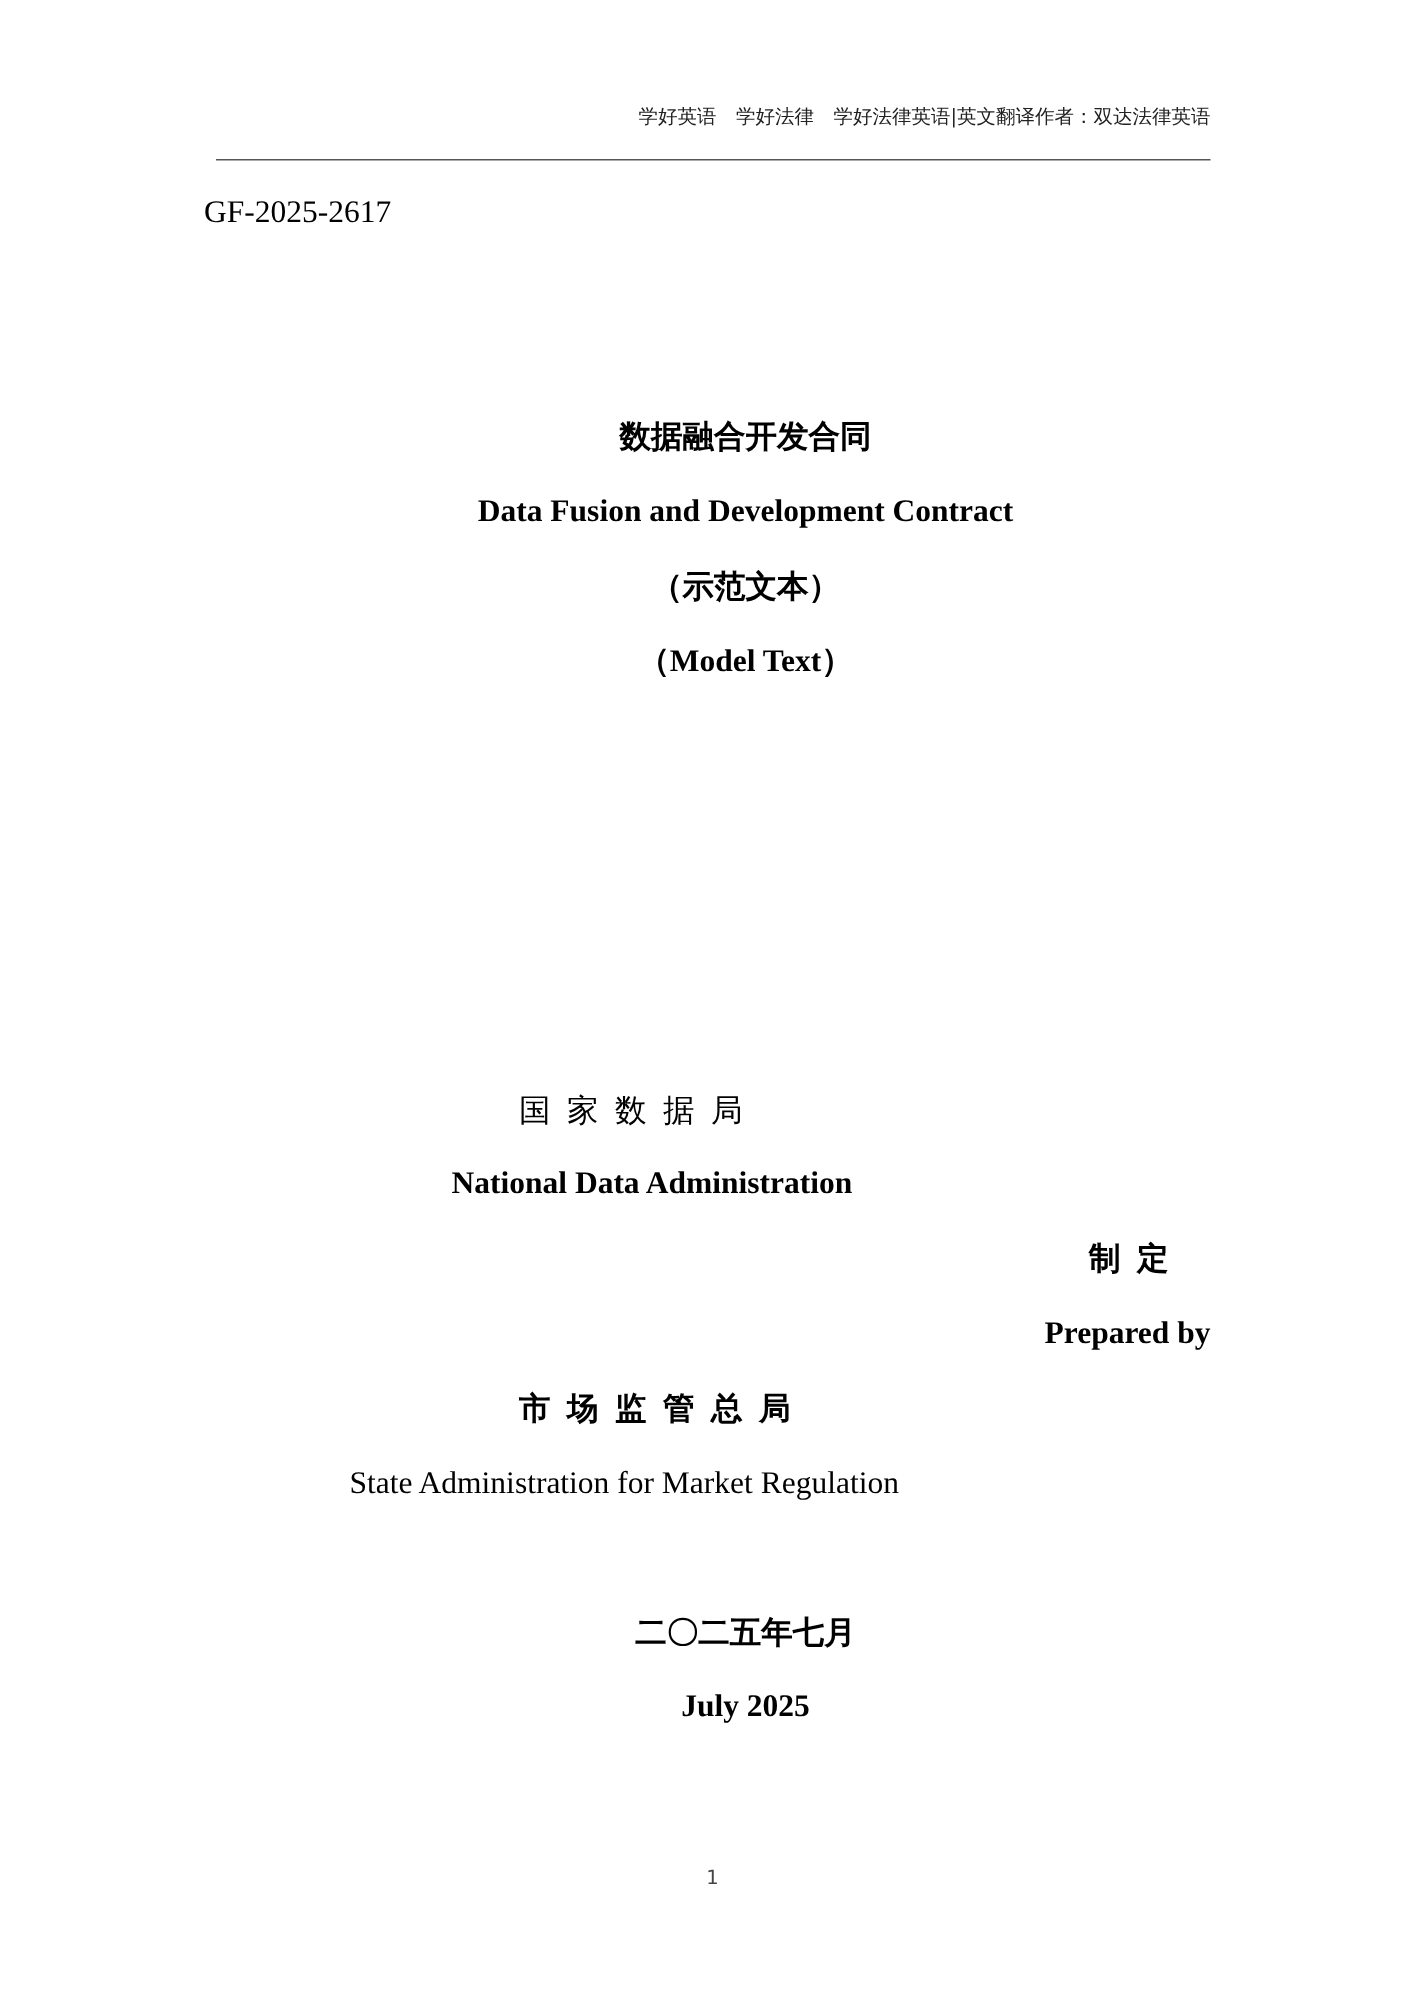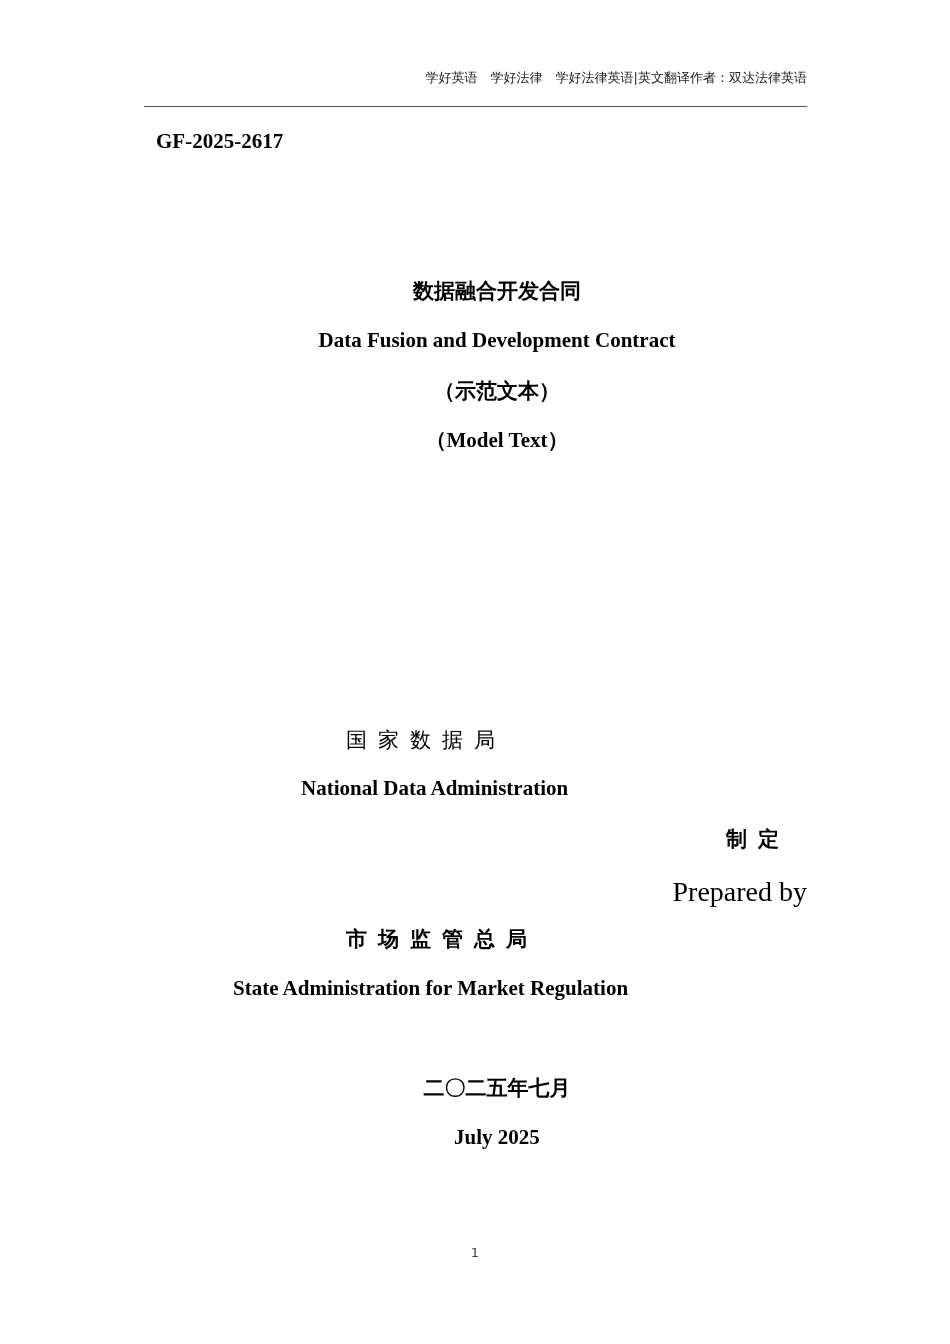--- a/index.html
+++ b/index.html
@@ -2,35 +2,35 @@
 <html><head>
 <meta charset="utf-8">
 <style>
   html, body { margin: 0; padding: 0; background: #ffffff; }
   body { width: 950px; height: 1344px; position: relative; overflow: hidden;
          font-family: "Liberation Serif", "DejaVu Serif", serif; color: #000; }
   .abs { position: absolute; white-space: nowrap; }
   .header-text { right: 143px; top: 69px; font-size: 13px; color: #222;
                  font-family: "DejaVu Serif", "Liberation Serif", serif; margin-left: 15px; }
   .header-rule { left: 144px; top: 106px; width: 663px; height: 0; border-top: 1px solid #555; }
-  .docnum { left: 156px; top: 129px; font-size: 21px; font-weight: bold; }
+  .docnum { left: 136px; top: 129px; font-size: 21px; font-weight: normal; }
   .center { left: 0; width: 994px; text-align: center; }
   .cn-title { top: 277px; font-size: 21px; font-weight: bold; font-family: "DejaVu Sans", sans-serif; }
   .en-title { top: 328px; font-size: 21px; font-weight: bold; }
   .cn-sub { top: 377px; font-size: 21px; font-weight: bold; font-family: "DejaVu Sans", sans-serif; }
   .en-sub { top: 426px; font-size: 21px; font-weight: bold; }
   .cn-org1 { left: 346px; top: 726px; font-size: 21px; font-weight: normal; letter-spacing: 11px;
              font-family: "DejaVu Sans", sans-serif; }
   .en-org1 { left: 301px; top: 776px; font-size: 21px; font-weight: bold; }
   .cn-prep { left: 726px; top: 825px; font-size: 21px; font-weight: bold; letter-spacing: 11px;
              font-family: "DejaVu Sans", sans-serif; }
-  .en-prep { right: 143px; top: 876px; font-size: 28px; font-weight: normal; }
+  .en-prep { right: 143px; top: 876px; font-size: 21px; font-weight: bold; }
   .cn-org2 { left: 346px; top: 925px; font-size: 21px; font-weight: bold; letter-spacing: 11px;
              font-family: "DejaVu Sans", sans-serif; text-align: right; }
-  .en-org2 { left: 233px; top: 976px; font-size: 21px; font-weight: bold; }
+  .en-org2 { left: 233px; top: 976px; font-size: 21px; font-weight: normal; }
   .cn-date { top: 1074px; font-size: 21px; font-weight: bold; font-family: "DejaVu Sans", sans-serif; }
   .en-date { top: 1125px; font-size: 21px; font-weight: bold; }
   .page-num { left: 0; width: 950px; text-align: center; top: 1245px; font-size: 13px; color: #444;
               font-family: "DejaVu Sans", sans-serif; }
 </style>
 </head>
 <body>
 
 <div class="abs header-text">学好英语　学好法律　学好法律英语|英文翻译作者：双达法律英语</div>
 <div class="abs header-rule"></div>

